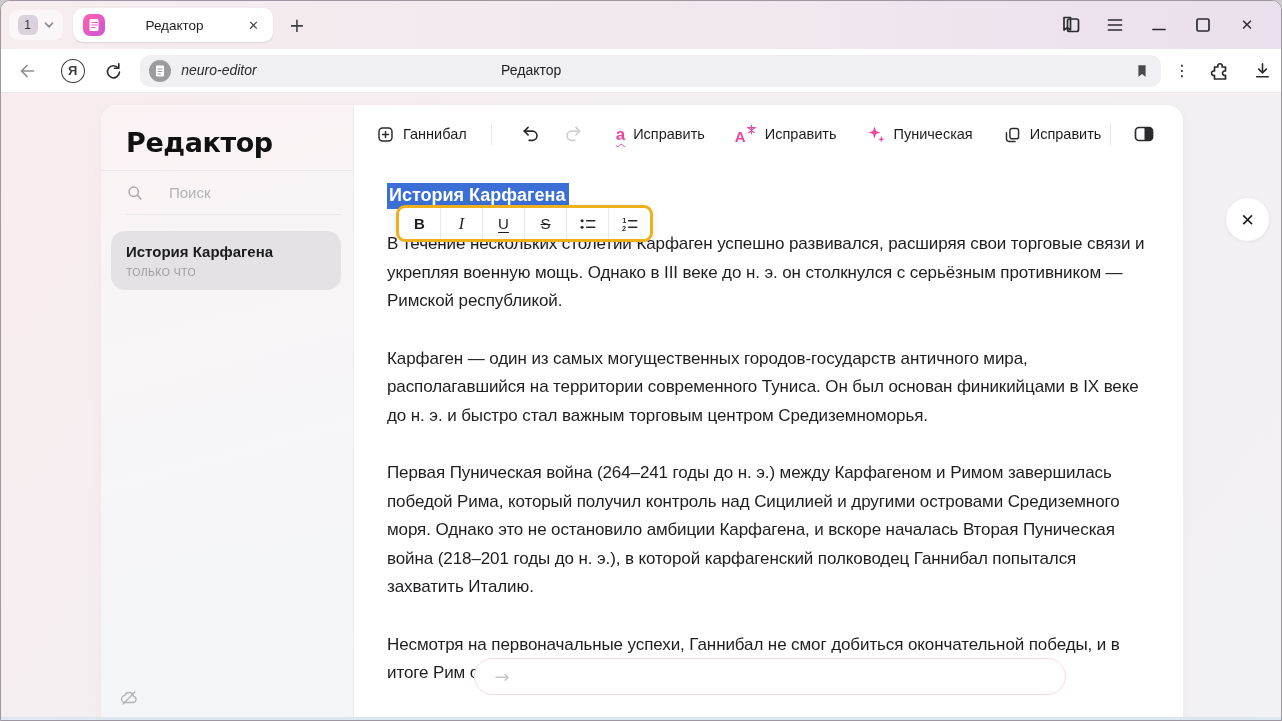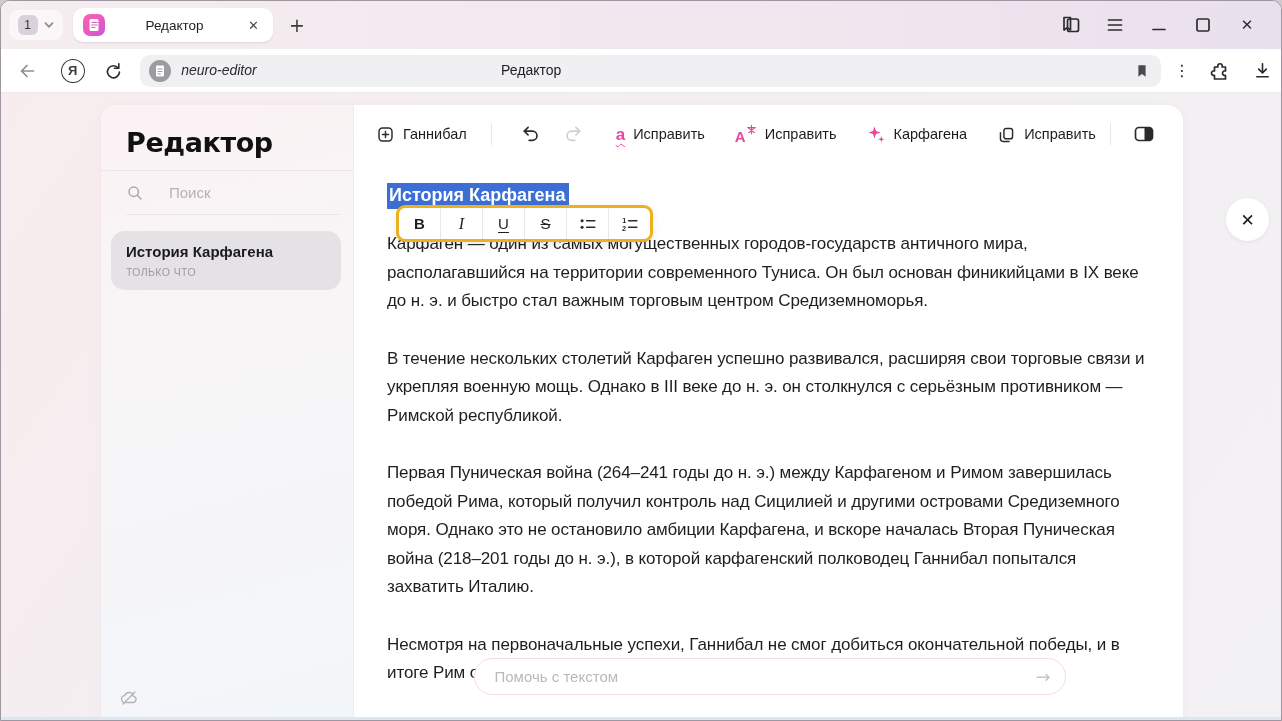--- a/index.html
+++ b/index.html
@@ -288,21 +288,21 @@
                 <path d="M6 1.5 v9 M1.8 4 h8.4 M3 9.5 L9 4.5 M3 4.5 L9 9.5" stroke="#e8479f" stroke-width="1.2" stroke-linecap="round" fill="none"></path>
               </svg>
             </span>
             <span class="tlabel">Исправить</span>
           </div>
           <div class="tbtn m-30">
             <svg width="19" height="19" viewBox="0 0 19 19">
               <path d="M7.5 1.5 L9 6 13.5 7.5 9 9 7.5 13.5 6 9 1.5 7.5 6 6 Z" fill="#e8479f"></path>
               <path d="M14.3 11 l.8 2.4 2.4.8 -2.4.8 -.8 2.4 -.8 -2.4 -2.4 -.8 2.4 -.8 z" fill="#e8479f"></path>
             </svg>
-            <span class="tlabel">Карфагена</span>
+            <span class="tlabel">Пуническая</span>
           </div>
           <div class="tbtn m-30">
             <svg width="19" height="19" viewBox="0 0 22 22">
               <rect x="8" y="4" width="10" height="12" rx="2.5" class="st"></rect>
               <path d="M14 19 H7 a3 3 0 0 1 -3 -3 V9" class="st"></path>
             </svg>
             <span class="tlabel">Исправить</span>
           </div>
           <div class="tb-div push-right"></div>
           <div class="ic-btn m-22">
@@ -331,29 +331,28 @@
             <div class="fmt-cell">
               <svg width="20" height="20" viewBox="0 0 22 22">
                 <text x="2.4" y="10" font-size="8" font-weight="700" fill="#2b2b2e" font-family="Liberation Sans, sans-serif">1</text>
                 <text x="2.1" y="19" font-size="8" font-weight="700" fill="#2b2b2e" font-family="Liberation Sans, sans-serif">2</text>
                 <path d="M9.5 7.5 h9 M9.5 14.5 h9" class="st"></path>
               </svg>
             </div>
           </div>
 
           <div class="doc-text">
+            <p>В течение нескольких столетий Карфаген успешно развивался, расширяя свои торговые связи и укрепляя военную мощь. Однако в III веке до н. э. он столкнулся с серьёзным противником — Римской республикой.</p>
             <p>Карфаген — один из самых могущественных городов-государств античного мира, располагавшийся на территории современного Туниса. Он был основан финикийцами в IX веке до н. э. и быстро стал важным торговым центром Средиземноморья.</p>
-            <p>В течение нескольких столетий Карфаген успешно развивался, расширяя свои торговые связи и укрепляя военную мощь. Однако в III веке до н. э. он столкнулся с серьёзным противником — Римской республикой.</p>
             <p>Первая Пуническая война (264–241 годы до н. э.) между Карфагеном и Римом завершилась победой Рима, который получил контроль над Сицилией и другими островами Средиземного моря. Однако это не остановило амбиции Карфагена, и вскоре началась Вторая Пуническая война (218–201 годы до н. э.), в которой карфагенский полководец Ганнибал попытался захватить Италию.</p>
             <p>Несмотря на первоначальные успехи, Ганнибал не смог добиться окончательной победы, и в итоге Рим одержал верх. Карфаген был разрушен, а его территория стала римской</p>
           </div>
         </div>
 
         <div class="prompt-wrap">
-          <input class="prompt-input" type="text" placeholder="Помочь с текстом" style="">
           <span class="prompt-send">→</span>
         </div>
       </main>
     </div>
 
     <div class="bottom-strip"></div>
   </div>
 </div>
 
 </body></html>

